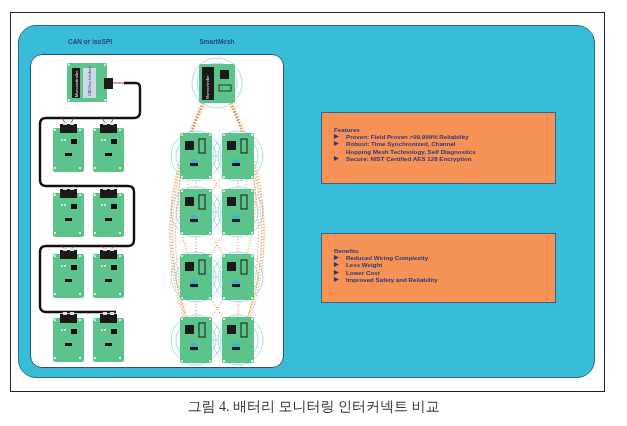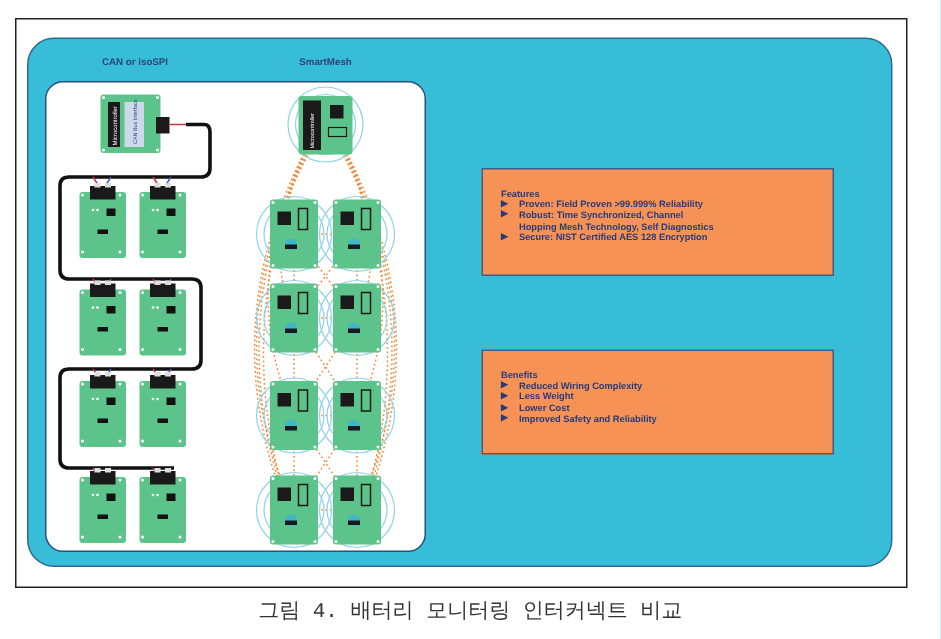--- a/index.html
+++ b/index.html
@@ -5,21 +5,21 @@
   html,body{margin:0;padding:0;background:#ffffff;}
   body{width:627px;height:426px;position:relative;overflow:hidden;font-family:"Liberation Sans",sans-serif;}
   .frame{position:absolute;left:10px;top:12px;width:595px;height:380px;border:1px solid #222;box-sizing:border-box;background:#fff;}
   .panel{position:absolute;left:18px;top:25px;width:577px;height:353px;background:#38bdd8;border:1px solid #2f6a8a;border-radius:18px;box-sizing:border-box;}
   .inner{position:absolute;left:30px;top:54px;width:254px;height:314px;background:#fff;border:1.5px solid #2c4f7c;border-radius:12px;box-sizing:border-box;}
   .col-title{position:absolute;top:38px;font-size:6.5px;font-weight:bold;color:#2c4577;text-align:center;width:120px;}
   .info{position:absolute;background:#f79256;border:1px solid #3a5f8a;box-sizing:border-box;color:#273b7a;font-size:6.2px;font-weight:bold;padding:13px 0 0 12px;line-height:7.2px;}
   .info .h{display:block;margin-bottom:0;}
   .info .it{display:flex;}
   .info .tri{width:12px;font-size:6px;}
-  .caption{position:absolute;top:398px;left:0;width:627px;text-align:center;font-size:14px;color:#333;font-family:Liberation Mono, monospace;}
+  .caption{position:absolute;top:398px;left:0;width:627px;text-align:center;font-size:14px;color:#333;font-family:Liberation Serif, serif;}
   svg{position:absolute;left:0;top:0;}
 </style>
 </head>
 <body>
 
 <div class="frame"></div>
 <div class="panel"></div>
 <div class="inner"></div>
 
 <div class="col-title" style="left:30px;">CAN or isoSPI</div>

